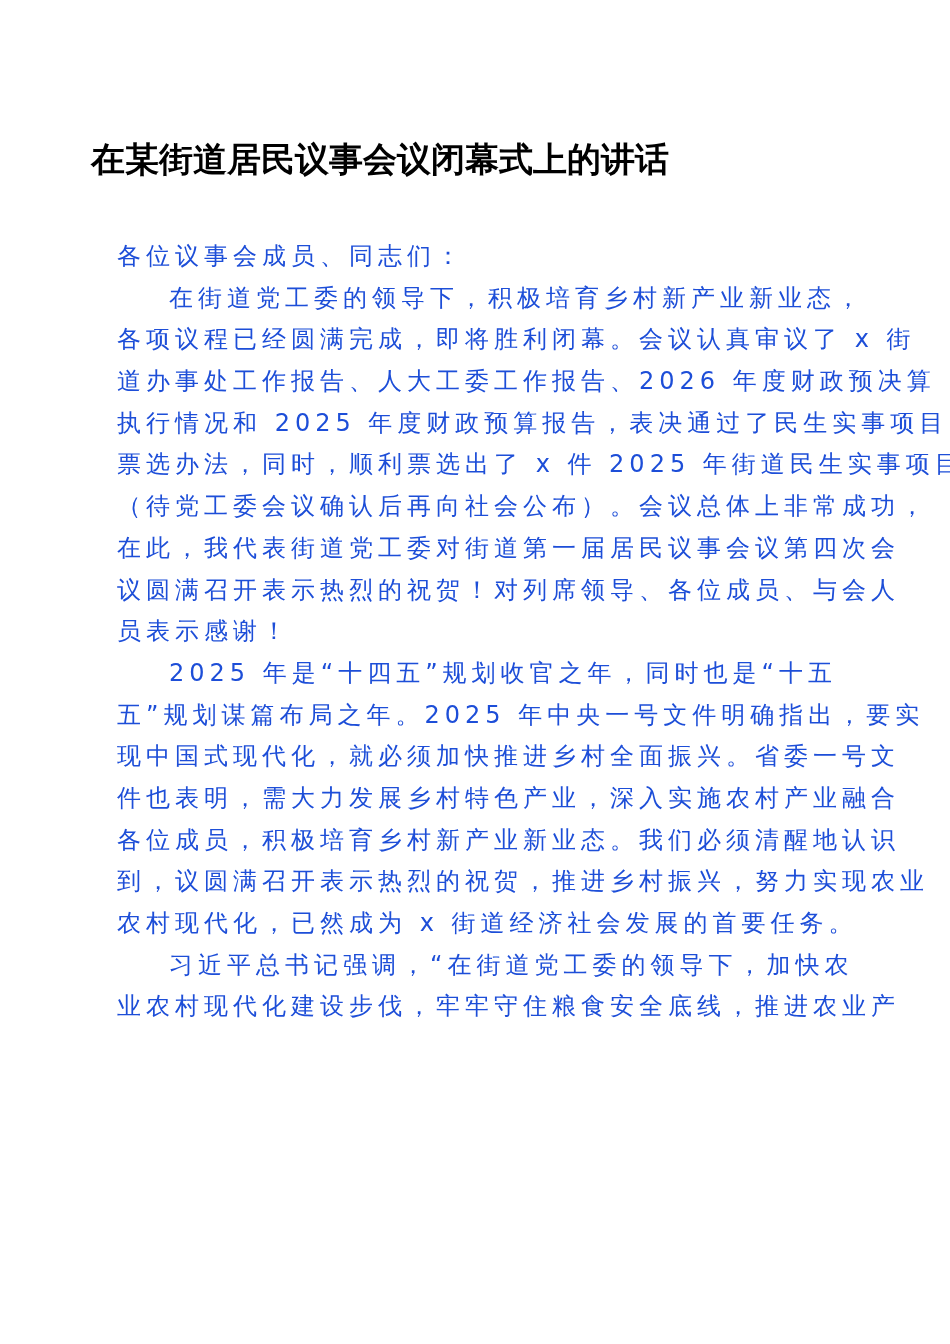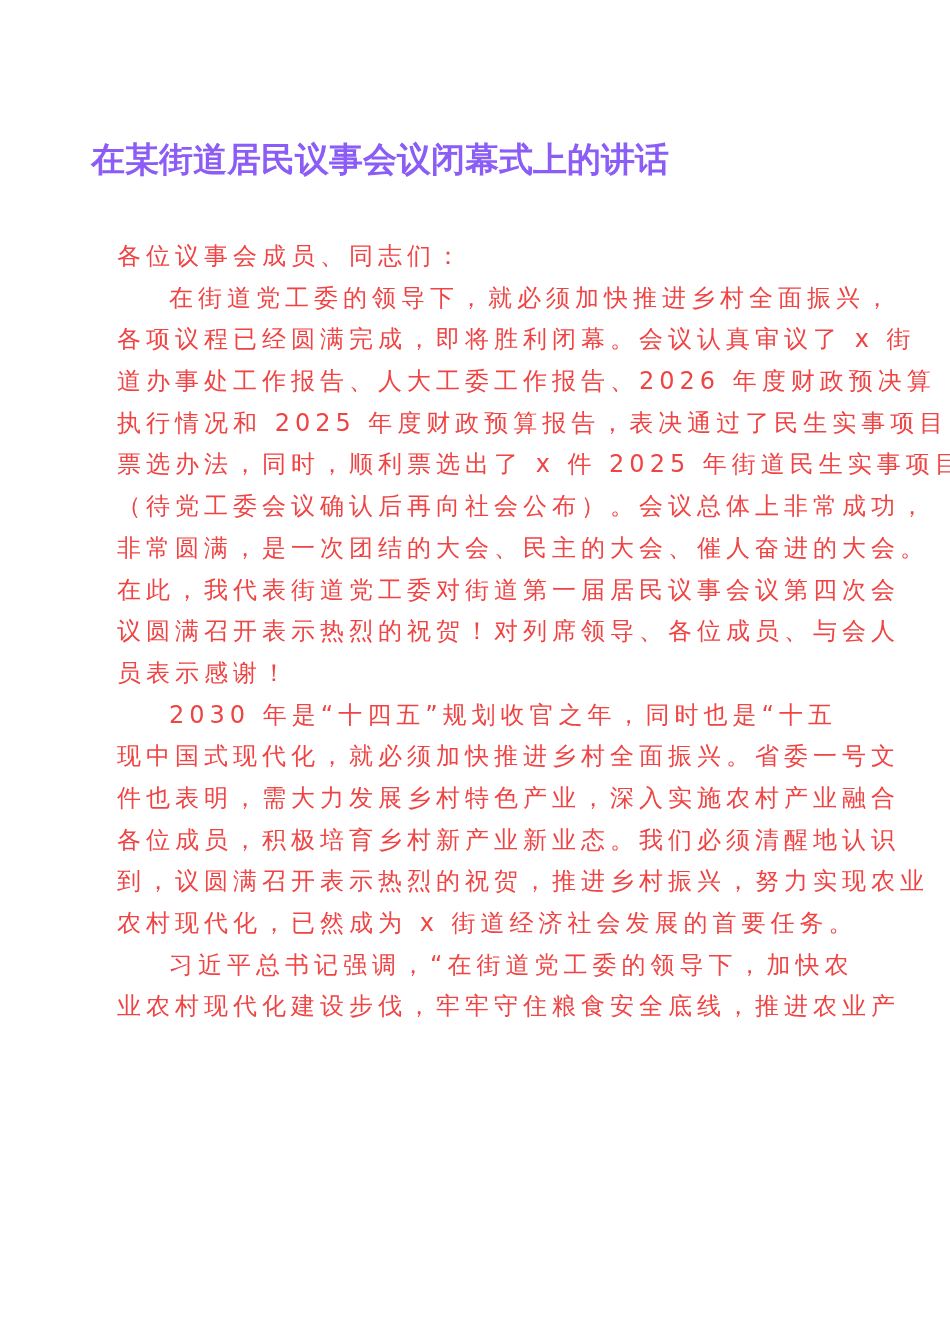--- a/index.html
+++ b/index.html
@@ -1,52 +1,52 @@
 <!DOCTYPE html>
 <html><head>
 <meta charset="utf-8">
 <style>
   html, body { margin: 0; padding: 0; background: #ffffff; }
   body { width: 950px; height: 1344px; position: relative; overflow: hidden; }
   .page { position: absolute; left: 0; top: 0; width: 950px; height: 1344px; background: #ffffff; }
   .title {
     position: absolute; left: 0; top: 136px; width: 760px; text-align: center;
     font-family: "DejaVu Serif", "Liberation Serif", serif; font-weight: bold;
-    font-size: 34px; line-height: 46px; color: #8b5cf6; letter-spacing: 0px;
+    font-size: 34px; line-height: 46px; color: #000000; letter-spacing: 0px;
   }
   .body {
     position: absolute; left: 117px; top: 236px; width: 712px;
     font-family: "DejaVu Sans", "Liberation Sans", sans-serif;
-    font-size: 24px; color: #ef4444;
+    font-size: 24px; color: #1d4ed8;
   }
   .line {
     display: block; height: 41.7px; line-height: 41.7px; white-space: nowrap;
     letter-spacing: 5px; text-align: justify; text-align-last: justify;
   }
   .line.indent { padding-left: 52px; }
   .line.last { text-align-last: left; }
 </style>
 </head>
 <body>
 
 <div class="page">
   <div class="title">在某街道居民议事会议闭幕式上的讲话</div>
   <div class="body" id="body">
     <span class="line last">各位议事会成员、同志们：</span>
-    <span class="line indent">在街道党工委的领导下，就必须加快推进乡村全面振兴，</span>
+    <span class="line indent">在街道党工委的领导下，积极培育乡村新产业新业态，</span>
     <span class="line">各项议程已经圆满完成，即将胜利闭幕。会议认真审议了 x 街</span>
     <span class="line">道办事处工作报告、人大工委工作报告、2026 年度财政预决算</span>
     <span class="line">执行情况和 2025 年度财政预算报告，表决通过了民生实事项目</span>
     <span class="line">票选办法，同时，顺利票选出了 x 件 2025 年街道民生实事项目，</span>
     <span class="line">（待党工委会议确认后再向社会公布）。会议总体上非常成功，</span>
-    <span class="line">非常圆满，是一次团结的大会、民主的大会、催人奋进的大会。</span>
     <span class="line">在此，我代表街道党工委对街道第一届居民议事会议第四次会</span>
     <span class="line">议圆满召开表示热烈的祝贺！对列席领导、各位成员、与会人</span>
     <span class="line last">员表示感谢！</span>
-    <span class="line indent">2030 年是“十四五”规划收官之年，同时也是“十五</span>
+    <span class="line indent">2025 年是“十四五”规划收官之年，同时也是“十五</span>
+    <span class="line">五”规划谋篇布局之年。2025 年中央一号文件明确指出，要实</span>
     <span class="line">现中国式现代化，就必须加快推进乡村全面振兴。省委一号文</span>
     <span class="line">件也表明，需大力发展乡村特色产业，深入实施农村产业融合</span>
     <span class="line">各位成员，积极培育乡村新产业新业态。我们必须清醒地认识</span>
     <span class="line">到，议圆满召开表示热烈的祝贺，推进乡村振兴，努力实现农业</span>
     <span class="line last">农村现代化，已然成为 x 街道经济社会发展的首要任务。</span>
     <span class="line indent">习近平总书记强调，“在街道党工委的领导下，加快农</span>
     <span class="line">业农村现代化建设步伐，牢牢守住粮食安全底线，推进农业产</span>
   </div>
 </div>
 

